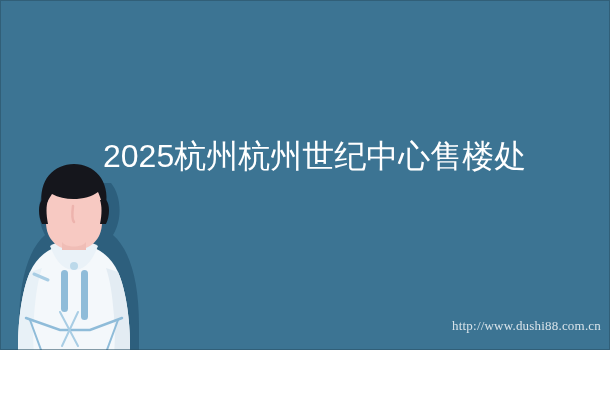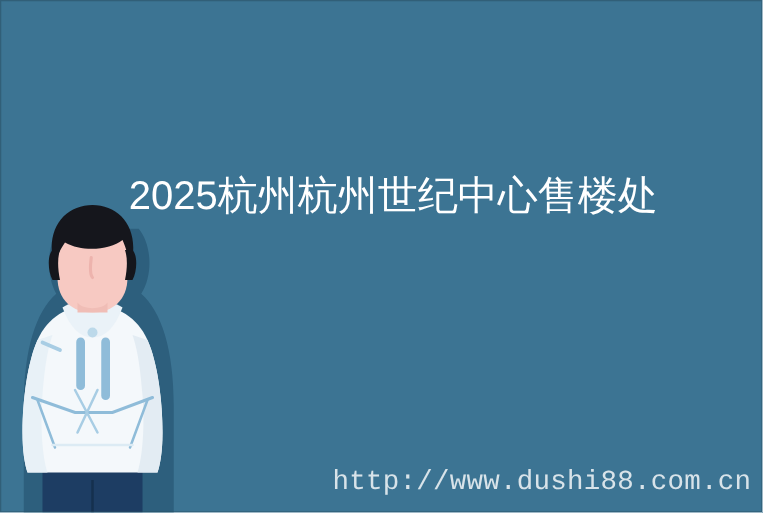--- a/index.html
+++ b/index.html
@@ -8,21 +8,21 @@
     padding: 0;
     background: #ffffff;
   }
   body {
     font-family: "Liberation Sans", "DejaVu Sans", sans-serif;
   }
 
   #cover-canvas {
     position: relative;
     width: 610px;
-    height: 410px;
+    height: 350px;
     overflow: hidden;
     background: #3c7493;
   }
 
   
   .edge-shade {
     position: absolute;
     inset: 0;
     pointer-events: none;
     box-shadow: inset 0 0 0 1px rgba(40, 78, 99, 0.55);
@@ -61,25 +61,25 @@
     display: block;
     white-space: nowrap;
   }
 
   
   .watermark {
     position: absolute;
     right: 9px;
     bottom: 14px;
     color: rgba(255, 255, 255, 0.80);
-    font-size: 22px;
+    font-size: 13px;
     line-height: 20px;
     letter-spacing: 0.2px;
     white-space: nowrap;
-    font-family: Liberation Mono, monospace;
+    font-family: Liberation Serif, serif;
   }
 </style>
 </head>
 <body>
 
 <div id="cover-canvas">
 
   <div class="illustration">
     <svg viewBox="0 0 140 240" xmlns="http://www.w3.org/2000/svg" aria-hidden="true">
 

